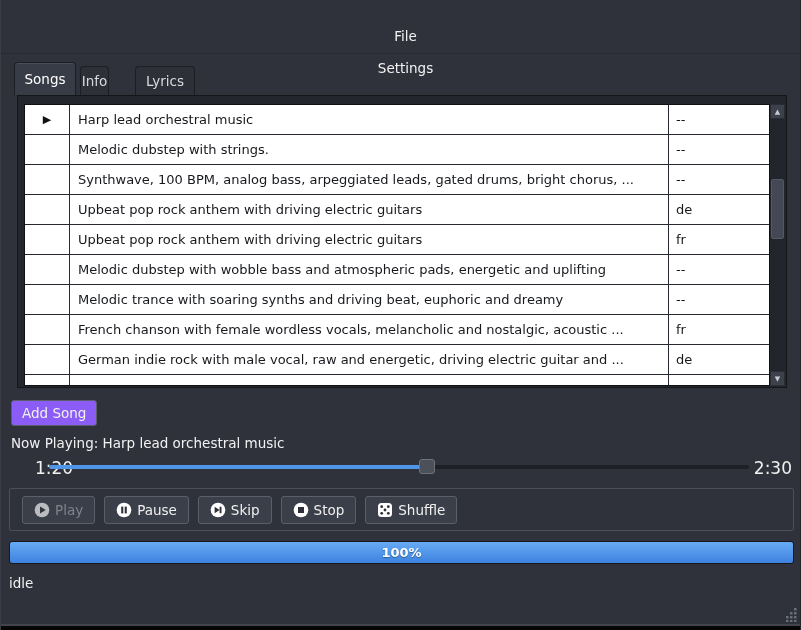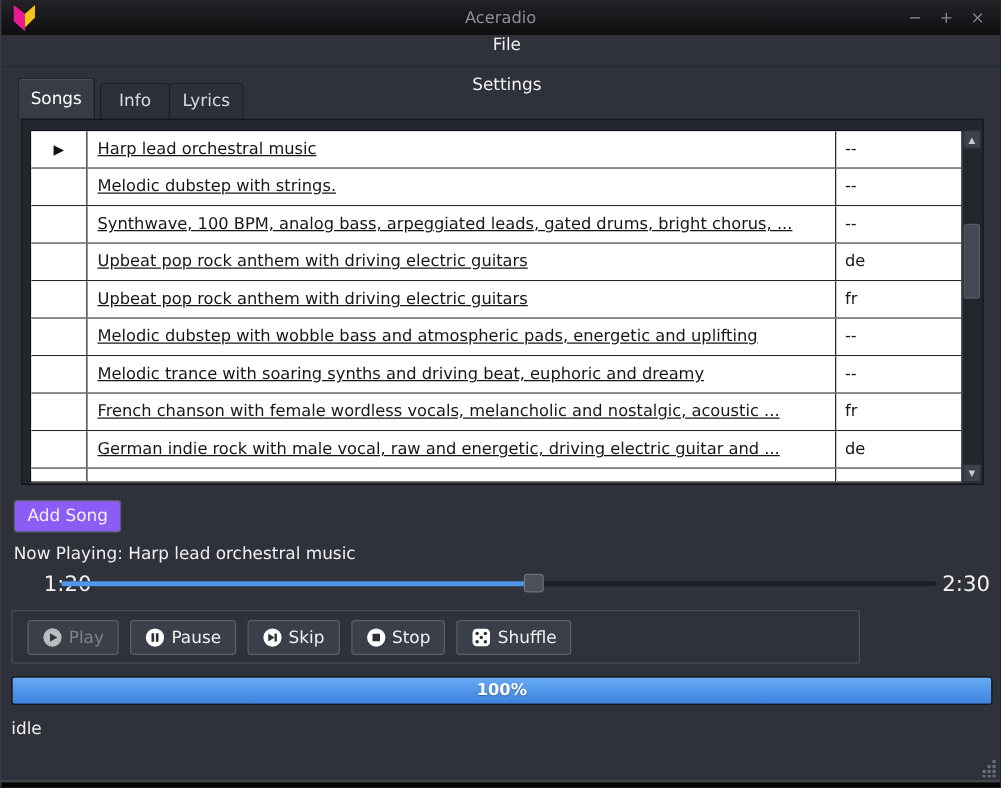--- a/index.html
+++ b/index.html
@@ -20,34 +20,34 @@
     display:flex; align-items:center; padding-left:10px; gap:16px;
     border-bottom:1px solid #272a31;flex-direction:column; }
   .menu-item { color:#f2f2f2; font-size:13.5px; }
 
   
   .tab { position:absolute; border:1px solid #1c1e23; border-bottom:none;
     border-radius:4px 4px 0 0; color:#d9dadd; font-size:13.5px;
     display:flex; align-items:center; justify-content:center; background:#2d3039; }
   .tab.active { left:13px; top:62px; width:62px; height:33px; background:#383c46; color:#ffffff;
     box-shadow:inset 0 1px 0 #4a4e58; }
-  .tab.t-info { left:79px; top:66px; width:56px; height:29px; }
+  .tab.t-info { left:79px; top:66px; width:29px; height:29px; }
   .tab.t-lyrics { left:134px; top:66px; width:60px; height:29px; }
 
   
   .table-frame { position:absolute; left:16px; top:95px; width:770px; height:293px;
     background:#24262d; border:1px solid #15161a; }
   .songs-table { position:absolute; left:6px; top:8px; width:746px; height:282px;
     background:#ffffff; border:1px solid #101114; overflow:hidden; }
   .srow { display:flex; height:30px; border-bottom:1px solid #272930; background:#fff; }
   .srow.partial { height:11px; border-bottom:none; }
   .c-play { width:45px; border-right:1px solid #272930; display:flex; align-items:center; justify-content:center;
     font-size:11px; color:#101114; }
   .c-title { flex:1; border-right:1px solid #272930; font-size:13px; color:#16181c;
-    line-height:29px; padding-left:8px; white-space:nowrap; overflow:hidden;text-decoration:underline; }
+    line-height:29px; padding-left:8px; white-space:nowrap; overflow:hidden; }
   .c-lang { width:100px; font-size:13px; color:#16181c; line-height:29px; padding-left:7px; }
 
   
   .vscroll { position:absolute; right:1px; top:8px; width:15px; height:282px; background:#23252c; }
   .sb-btn { position:absolute; left:0; width:15px; height:15px; background:#3c414b; border:1px solid #2a2d34;
     color:#c7cbd1; font-size:7px; display:flex; align-items:center; justify-content:center; }
   .sb-up { top:0; } .sb-down { bottom:0; }
   .sb-thumb { position:absolute; left:1px; top:75px; width:13px; height:60px;
     background:#434854; border:1px solid #535863; border-radius:2px; }
 
@@ -61,21 +61,21 @@
 
   
   .seek-time { position:absolute; top:458px; color:#f1f1f1; font-size:17px;margin-left:26px; }
   .t-elapsed { left:8px; } .t-total { right:8px; }
   .seek-track { position:absolute; left:48px; top:465px; width:700px; height:4px; background:#1e2026; border-radius:2px; }
   .seek-fill { position:absolute; left:0; top:0; height:4px; width:54%; background:#4f95e8; border-radius:2px; }
   .seek-handle { position:absolute; top:-6px; left:calc(54% - 8px); width:16px; height:15px;
     background:#4b5059; border:1px solid #6d727c; border-radius:3px; }
 
   
-  .transport-box { position:absolute; left:8px; top:488px; width:679px; height:43px;
+  .transport-box { position:absolute; left:8px; top:488px; width:785px; height:43px;
     border:1px solid #4b4f59; border-radius:2px; display:flex; align-items:center; padding-left:12px; gap:9px; }
   .tbtn { height:28px; background:#3b3f49; border:1px solid #5a5f6a; border-radius:3px;
     color:#f1f1f1; font-size:13.5px; display:flex; align-items:center; gap:5px; padding:0 11px; }
   .tbtn.disabled { color:#7e838c; }
   .tbtn.disabled svg { opacity:.65; }
   .tbtn svg { display:block; }
 
   
   .progress { position:absolute; left:8px; top:541px; width:785px; height:23px; border-radius:3px;
     background:linear-gradient(#67aaf4,#3d83df); border:1px solid #17181c;
@@ -87,32 +87,20 @@
   .grip { position:absolute; right:3px; bottom:8px; }
 
   .bottom-edge { position:absolute; left:0; top:624px; width:100%; height:2px; background:#42454d; }
   .bottom-black { position:absolute; left:0; top:626px; width:100%; height:4px; background:#060607; }
 </style>
 </head>
 <body>
 
 <div id="window">
 
-  <div class="titlebar">
-    <svg class="logo" viewBox="0 0 26 26">
-      <polygon points="5,3 14,10 14,24 5,16" fill="#e81a90"></polygon>
-      <polygon points="22,3 14,10 14,21 22,13" fill="#f0c514"></polygon>
-    </svg>
-    <div class="win-title">Aceradio</div>
-    <div class="win-btns">
-      <div class="win-btn">−</div>
-      <div class="win-btn">+</div>
-      <div class="win-btn">×</div>
-    </div>
-  </div>
 
   <div class="menubar">
     <span class="menu-item">File</span>
     <span class="menu-item">Settings</span>
   </div>
 
   <div class="tab active">Songs</div>
   <div class="tab t-info">Info</div>
   <div class="tab t-lyrics">Lyrics</div>
 

